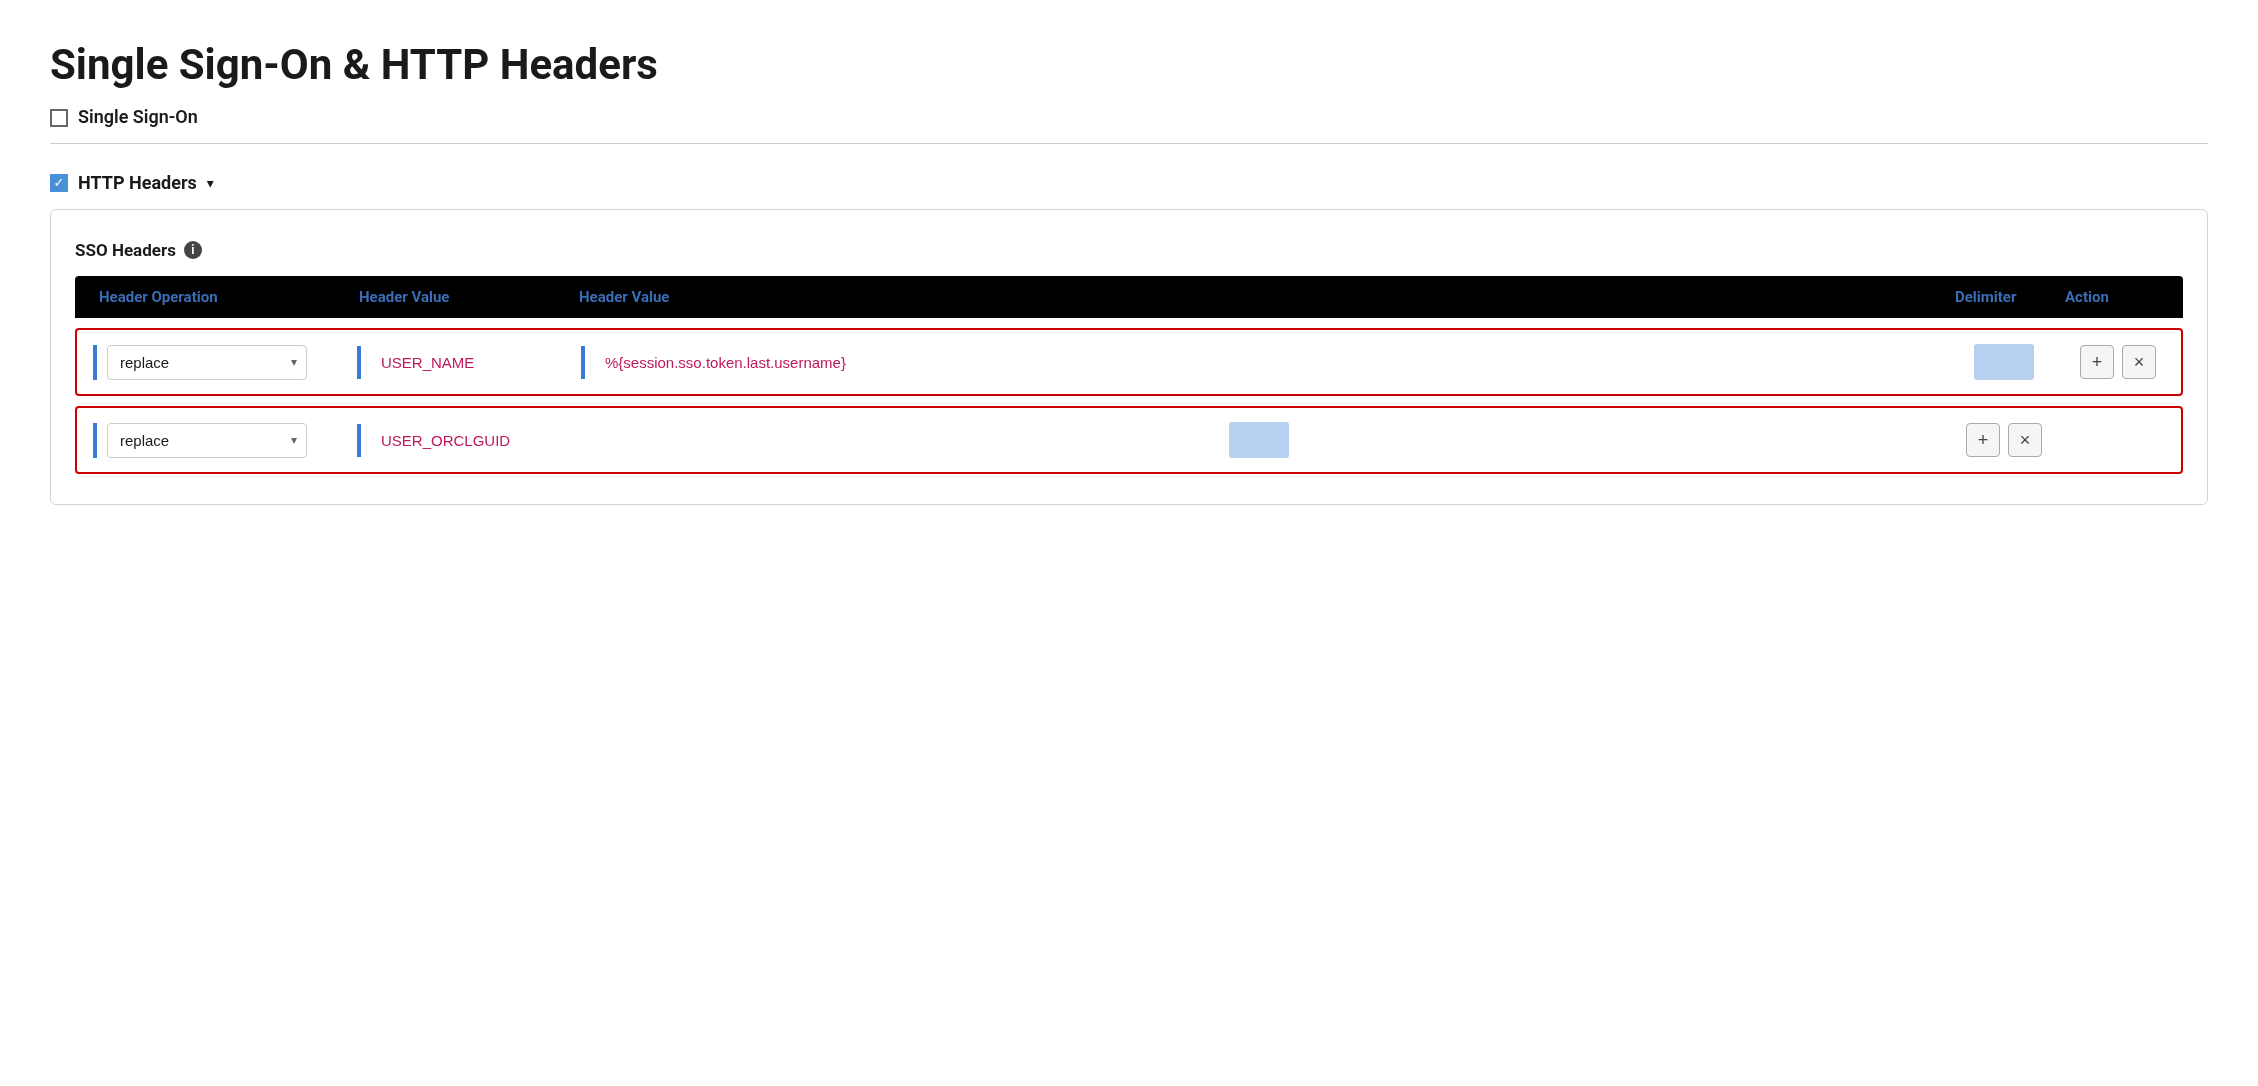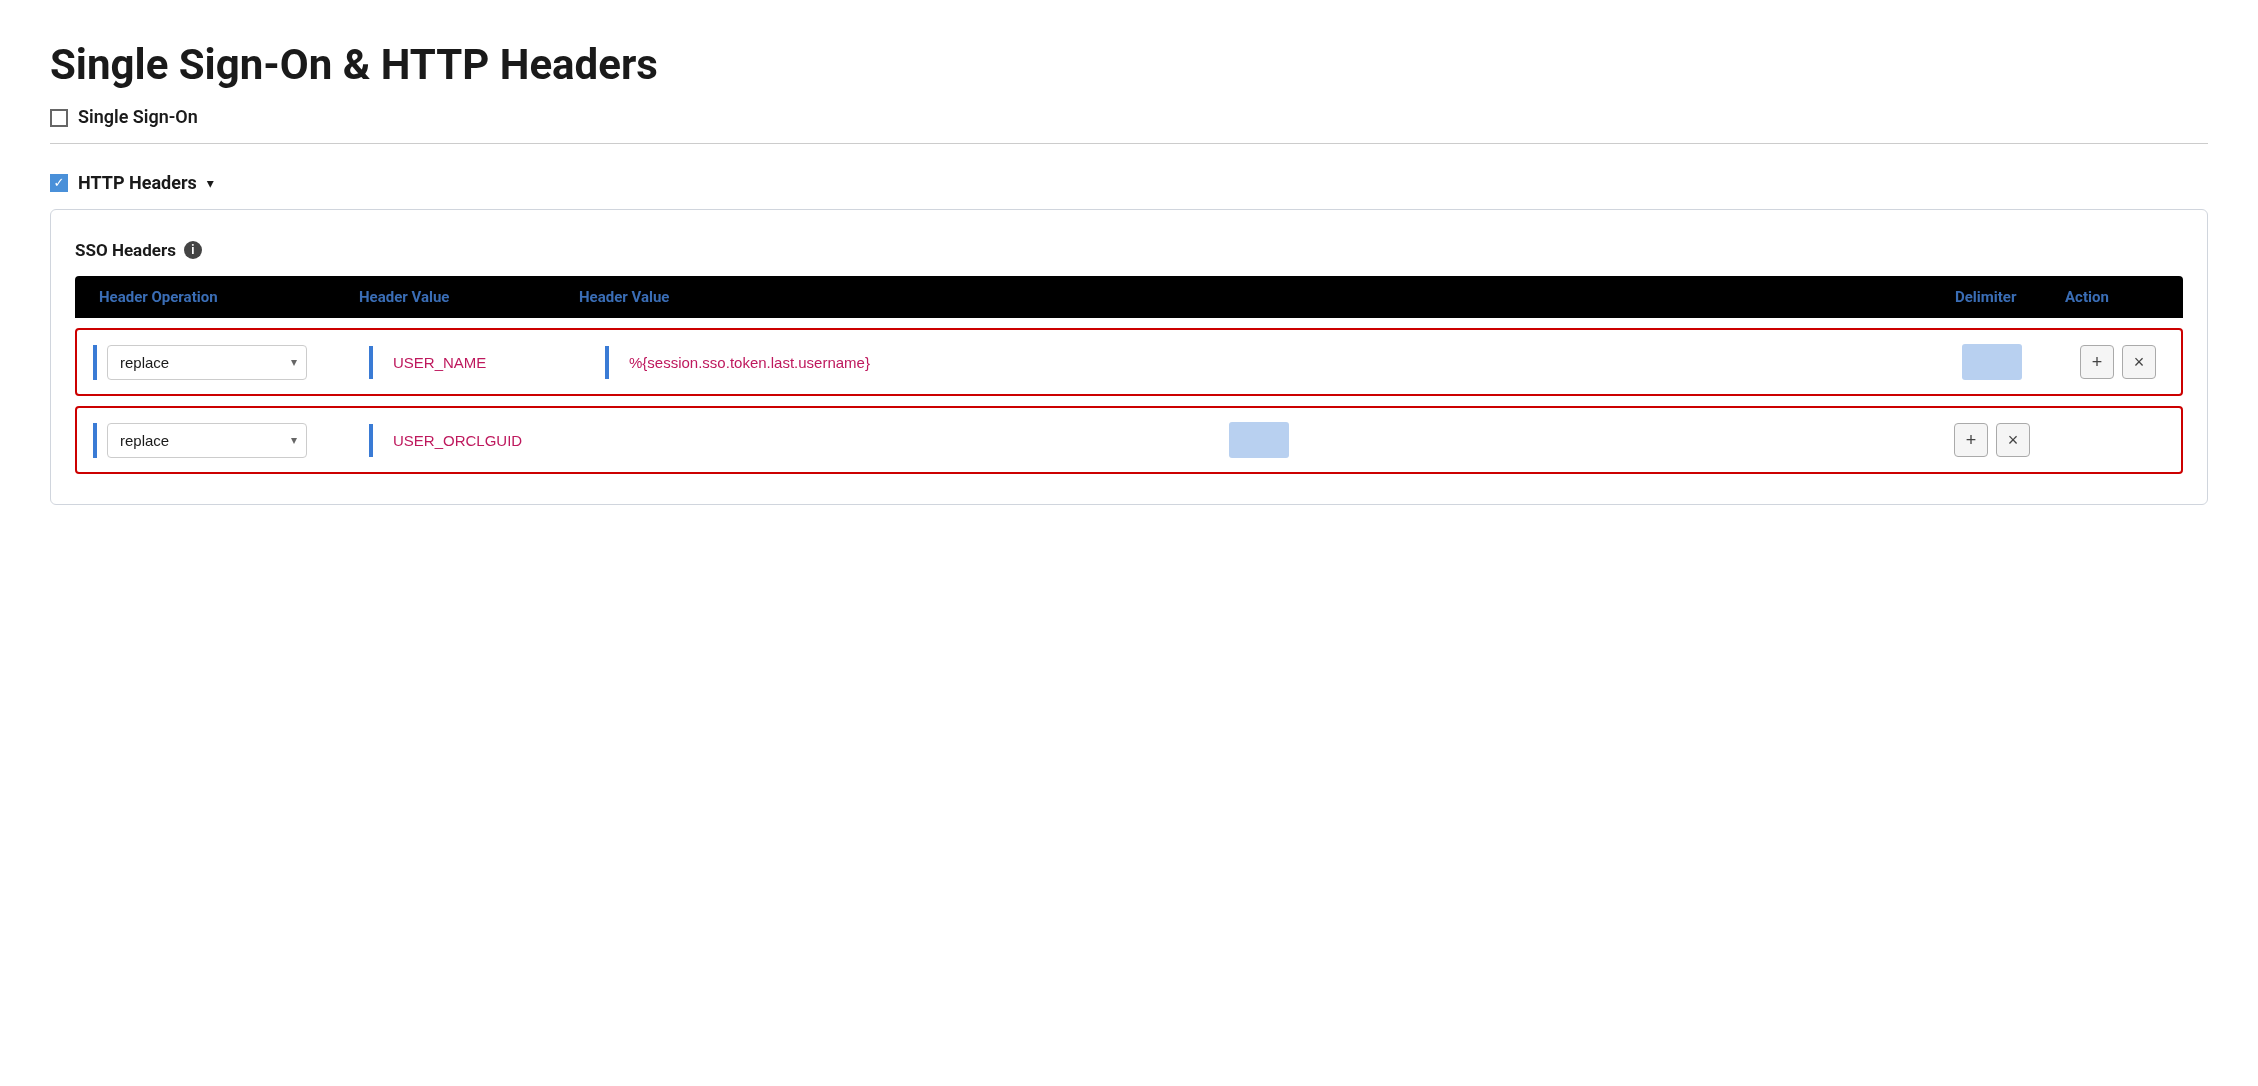--- a/index.html
+++ b/index.html
@@ -132,21 +132,21 @@
 
     .table-row {
       display: grid;
       grid-template-columns: 260px 220px 1fr 110px 110px;
       border: 2px solid #cc0000;
       border-radius: 4px;
       margin-top: 10px;
       background: #fff;
       align-items: center;
       padding: 10px 8px;
-      gap: 16px;
+      gap: 4px;
     }
 
     .table-cell {
       padding: 4px 8px;
       display: flex;
       align-items: center;
     }
 
     .cell-with-border {
       border-left: 4px solid #3a7bd5;

